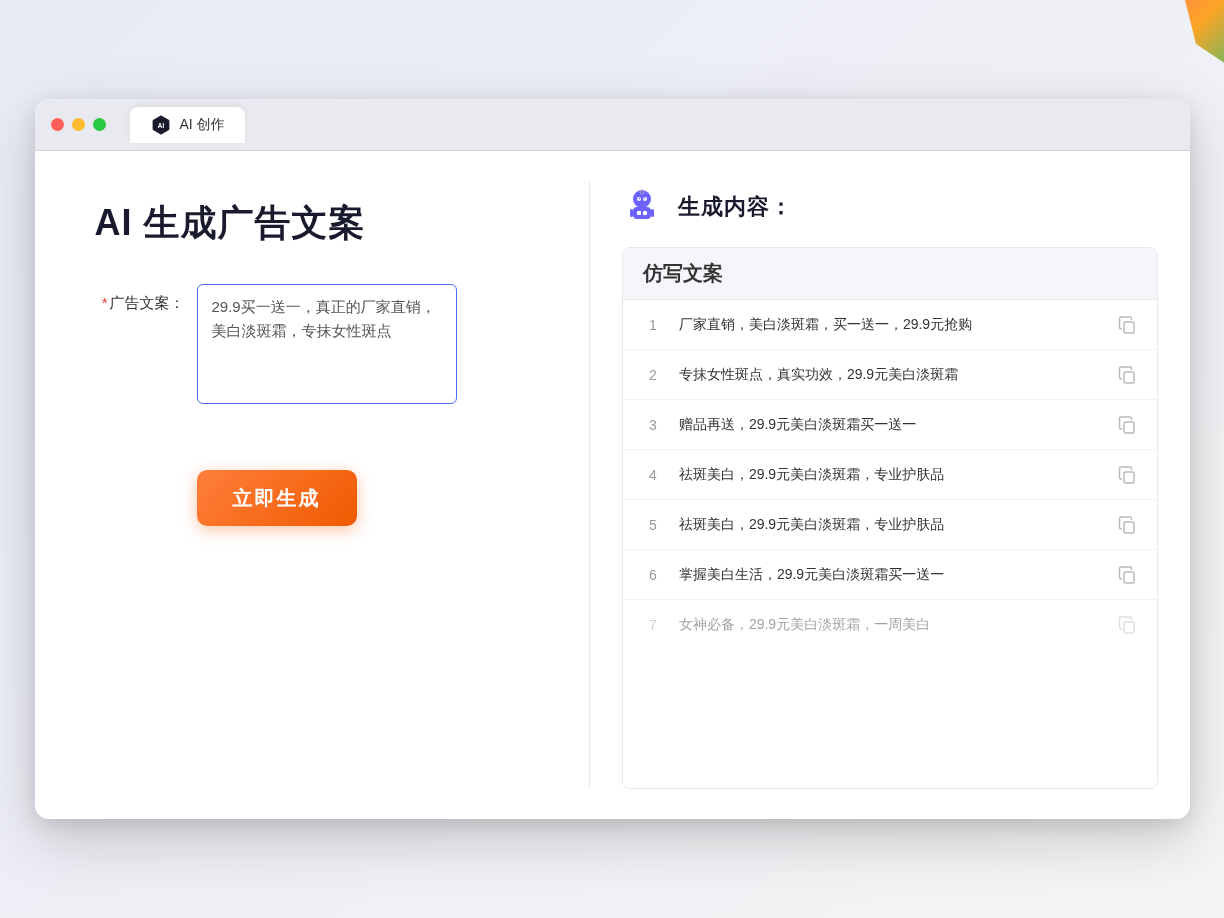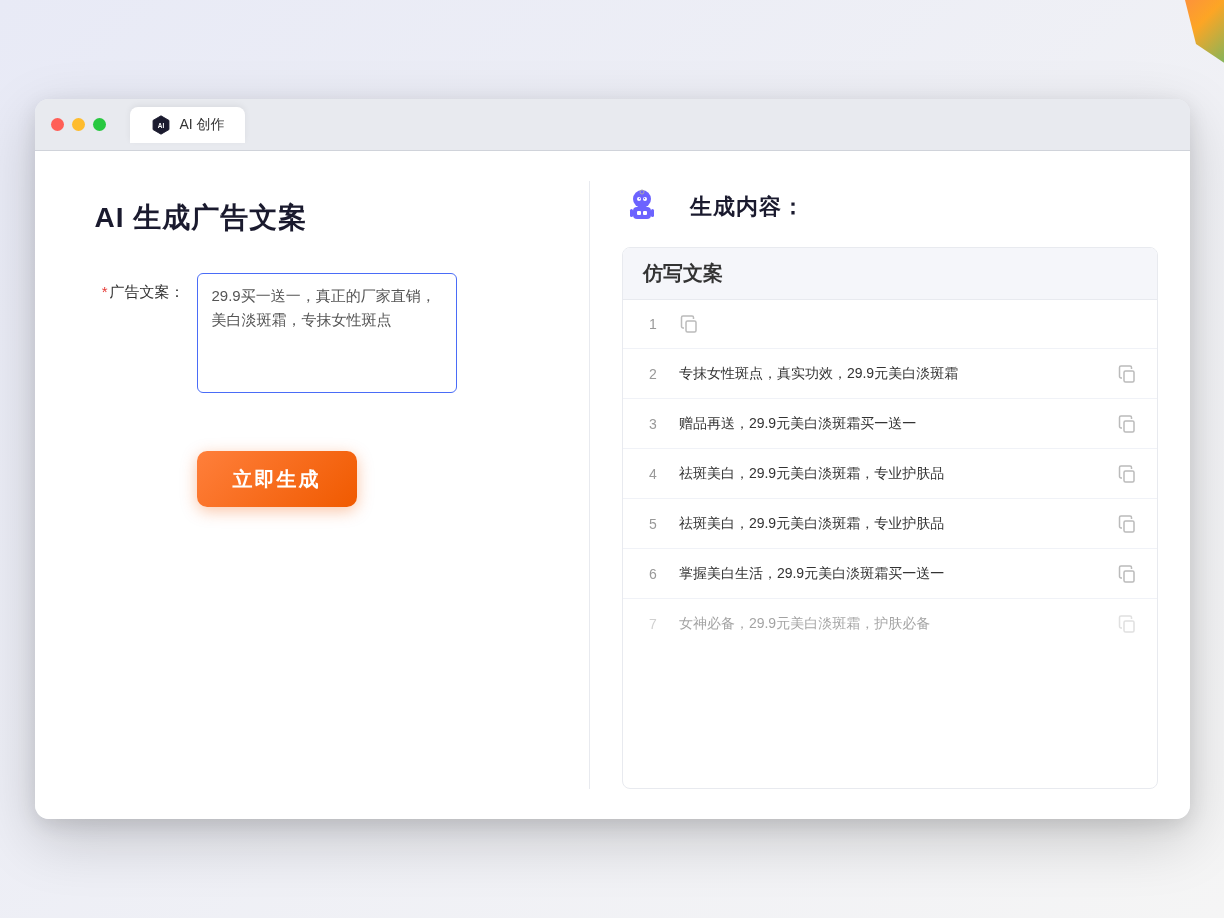--- a/index.html
+++ b/index.html
@@ -109,31 +109,31 @@
 
     
     .left-panel {
       width: 48%;
       padding: 48px 40px 40px 60px;
       display: flex;
       flex-direction: column;
     }
 
     .page-title {
-      font-size: 28px;
+      font-size: 36px;
       font-weight: 700;
       color: #1a1a2e;
       margin-bottom: 36px;
       letter-spacing: 1px;
     }
 
     .form-group {
       display: flex;
       align-items: flex-start;
-      margin-bottom: 28px;
+      margin-bottom: 36px;
       gap: 12px;
     }
 
     .form-label {
       font-size: 15px;
       color: #333;
       min-width: 90px;
       text-align: right;
       padding-top: 10px;
       flex-shrink: 0;
@@ -202,21 +202,21 @@
       flex: 1;
       padding: 36px 32px 30px 32px;
       display: flex;
       flex-direction: column;
       overflow: hidden;
     }
 
     .result-header {
       display: flex;
       align-items: center;
-      gap: 28px;
+      gap: 16px;
       margin-bottom: 20px;
     }
 
     .robot-icon {
       width: 40px;
       height: 40px;
       flex-shrink: 0;
     }
 
     .result-title {
@@ -350,20 +350,21 @@
         </svg>
         <h2 class="result-title">生成内容：</h2>
       </div>
 
       <div class="result-table">
         <div class="table-header">仿写文案</div>
         <div class="table-body">
 
         <div class="result-row">
       <span class="row-num">1</span>
+      <span class="row-text">厂家直销，美白淡斑霜，买一送一，29.9元抢购</span>
       <svg class="copy-icon" viewBox="0 0 20 20" fill="none" stroke="currentColor" stroke-width="1.5">
         <rect x="7" y="7" width="10" height="11" rx="1.5" stroke="currentColor"></rect>
         <path d="M5 14H4a1.5 1.5 0 01-1.5-1.5v-9A1.5 1.5 0 014 2h9A1.5 1.5 0 0114.5 3.5V5" stroke="currentColor"></path>
       </svg>
     </div>
             <div class="result-row">
       <span class="row-num">2</span>
       <span class="row-text">专抹女性斑点，真实功效，29.9元美白淡斑霜</span>
       <svg class="copy-icon" viewBox="0 0 20 20" fill="none" stroke="currentColor" stroke-width="1.5">
         <rect x="7" y="7" width="10" height="11" rx="1.5" stroke="currentColor"></rect>
@@ -397,21 +398,21 @@
             <div class="result-row">
       <span class="row-num">6</span>
       <span class="row-text">掌握美白生活，29.9元美白淡斑霜买一送一</span>
       <svg class="copy-icon" viewBox="0 0 20 20" fill="none" stroke="currentColor" stroke-width="1.5">
         <rect x="7" y="7" width="10" height="11" rx="1.5" stroke="currentColor"></rect>
         <path d="M5 14H4a1.5 1.5 0 01-1.5-1.5v-9A1.5 1.5 0 014 2h9A1.5 1.5 0 0114.5 3.5V5" stroke="currentColor"></path>
       </svg>
     </div>
             <div class="result-row dimmed">
       <span class="row-num">7</span>
-      <span class="row-text">女神必备，29.9元美白淡斑霜，护肤必备</span>
+      <span class="row-text">女神必备，29.9元美白淡斑霜，一周美白</span>
       <svg class="copy-icon" viewBox="0 0 20 20" fill="none" stroke="currentColor" stroke-width="1.5">
         <rect x="7" y="7" width="10" height="11" rx="1.5" stroke="currentColor"></rect>
         <path d="M5 14H4a1.5 1.5 0 01-1.5-1.5v-9A1.5 1.5 0 014 2h9A1.5 1.5 0 0114.5 3.5V5" stroke="currentColor"></path>
       </svg>
     </div>
           </div>
       </div>
     </div>
 
   </div>

